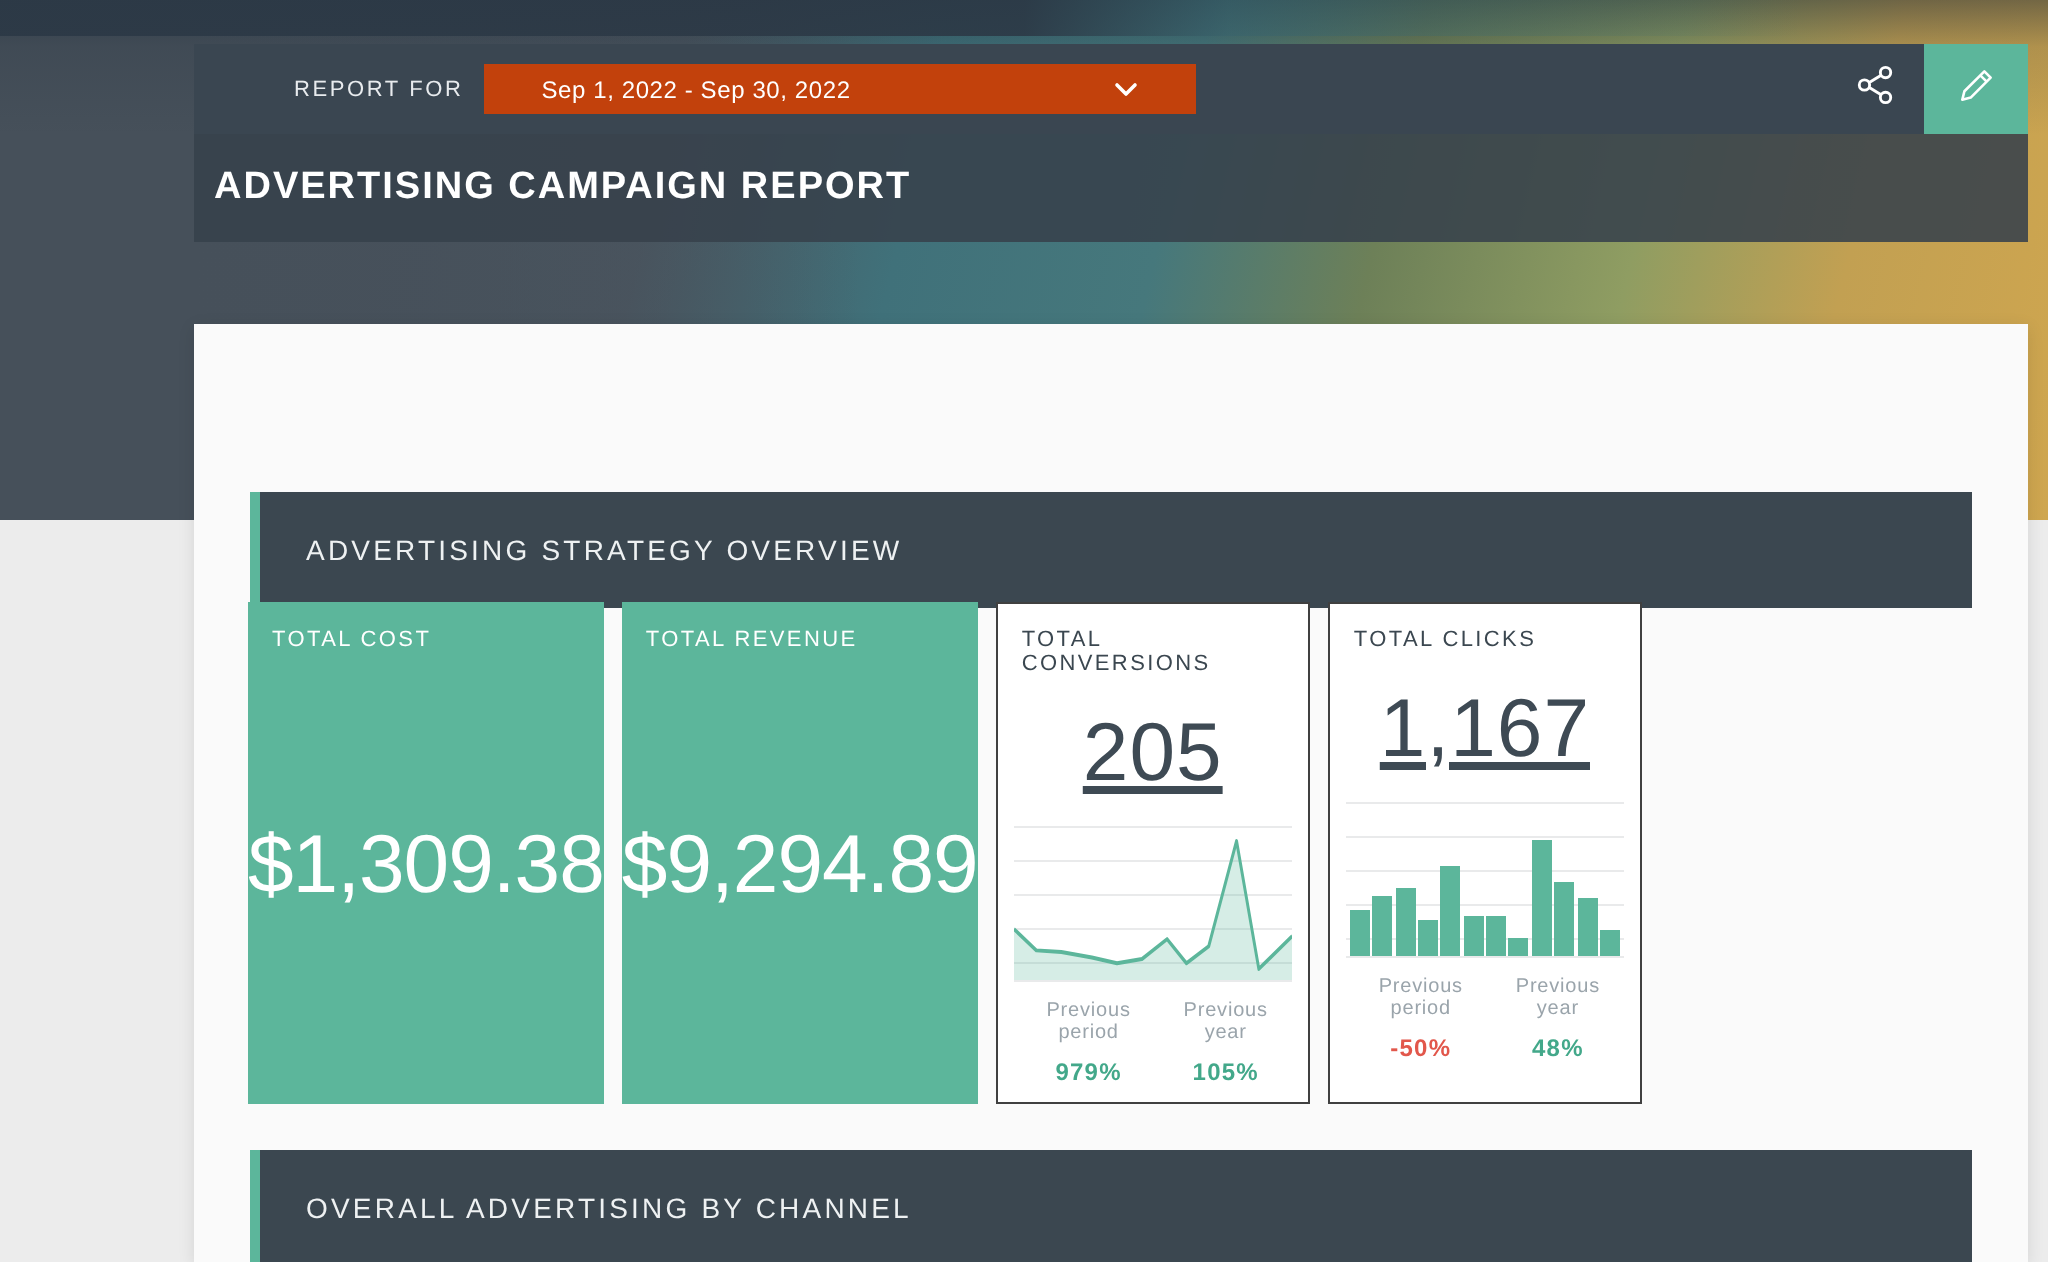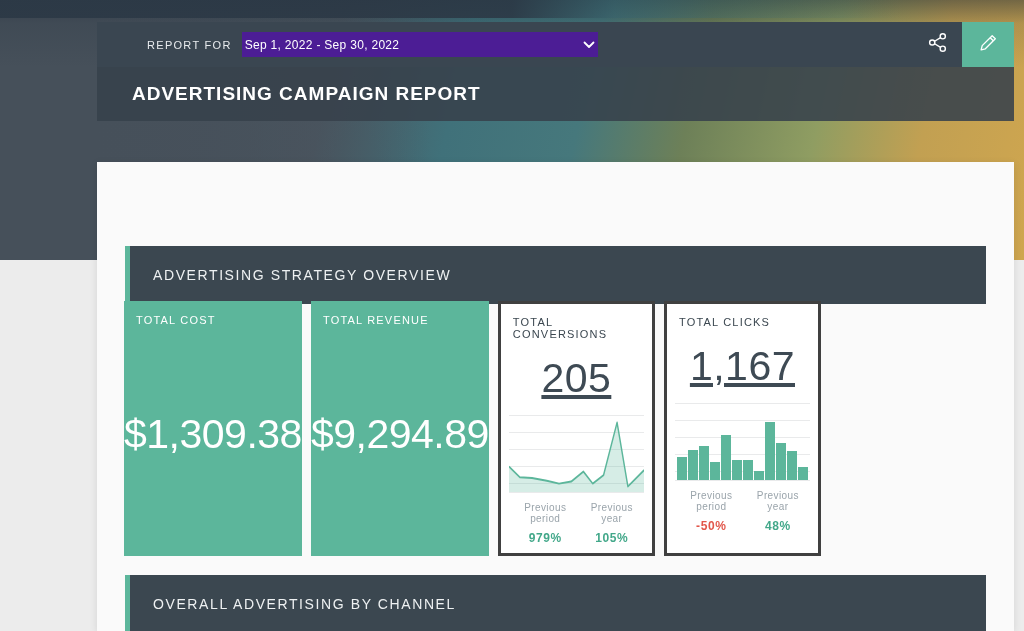--- a/index.html
+++ b/index.html
@@ -24,33 +24,33 @@
   }
 
   
   .band { position:absolute; left:97px; top:22px; width:917px; }
   .toolbar { display:flex; height:45px; }
   .toolbar-main {
     flex:1; background:#3a4651; display:flex; align-items:center; padding-left:18px;
   }
   .report-for { color:#e8ebee; font-size:11px; letter-spacing:1.3px; margin-right:10px;padding-left:32px; }
   .date-select {
-    width:356px; height:25px; background:#4c1d95; color:#fff;
+    width:356px; height:25px; background:#c2410c; color:#fff;
     display:flex; align-items:center; justify-content:space-between;
-    padding:0 3px; font-size:12px; letter-spacing:.3px; cursor:pointer;
+    padding:0 29px; font-size:12px; letter-spacing:.3px; cursor:pointer;
   }
   .toolbar-spacer { flex:1; }
   .icon-btn {
     width:50px; height:45px; display:flex; align-items:center; justify-content:center; cursor:pointer;
   }
   .icon-btn.edit { width:52px; background:#5cb69b; }
 
   .title-row {
     height:54px; background:rgba(55,65,75,.88);
-    display:flex; align-items:center; padding-left:35px;
+    display:flex; align-items:center; padding-left:10px;
   }
   .page-title { color:#fff; font-size:19px; font-weight:bold; letter-spacing:1px; }
 
   
   .white-card {
     position:absolute; left:97px; top:162px; width:917px; height:469px;
     background:#fafafa; box-shadow:0 2px 8px rgba(0,0,0,.10);
   }
   .section-bar {
     position:absolute; left:28px; width:861px; height:58px;
@@ -66,21 +66,21 @@
     position:absolute; left:27px; top:139px; width:697px; height:214px;
     display:grid; grid-template-columns:repeat(4, 1fr); gap:9px;
   }
   .metric-solid { background:#5cb69b; color:#fff; display:flex; flex-direction:column; }
   .metric-solid .m-label { font-size:11px; letter-spacing:1.2px; padding:13px 0 0 12px; }
   .metric-solid .m-big {
     flex:1; display:flex; align-items:center; justify-content:center;
     font-size:41px; letter-spacing:-.5px; transform:translateY(-7px); white-space:nowrap;
   }
   .metric-chart {
-    background:#fff; border:3px solid #404040;
+    background:#fff; border:1px solid #404040;
     display:flex; flex-direction:column; padding:12px 8px 8px;
   }
   .metric-chart .m-label { font-size:11px; letter-spacing:1.2px; color:#3b4750; padding-left:4px; }
   .metric-chart .m-big { font-size:41px; color:#3e4a54; text-align:center; margin-top:15px; letter-spacing:.5px;text-decoration:underline; }
   .chart {
     height:78px; margin-top:13px; position:relative;
     border-bottom:1px solid #e9eaeb;
     background-image:repeating-linear-gradient(to bottom, #e9eaeb 0 1px, transparent 1px 17px);
   }
   .chart svg { position:absolute; left:0; top:0; width:100%; height:100%; display:block; }

